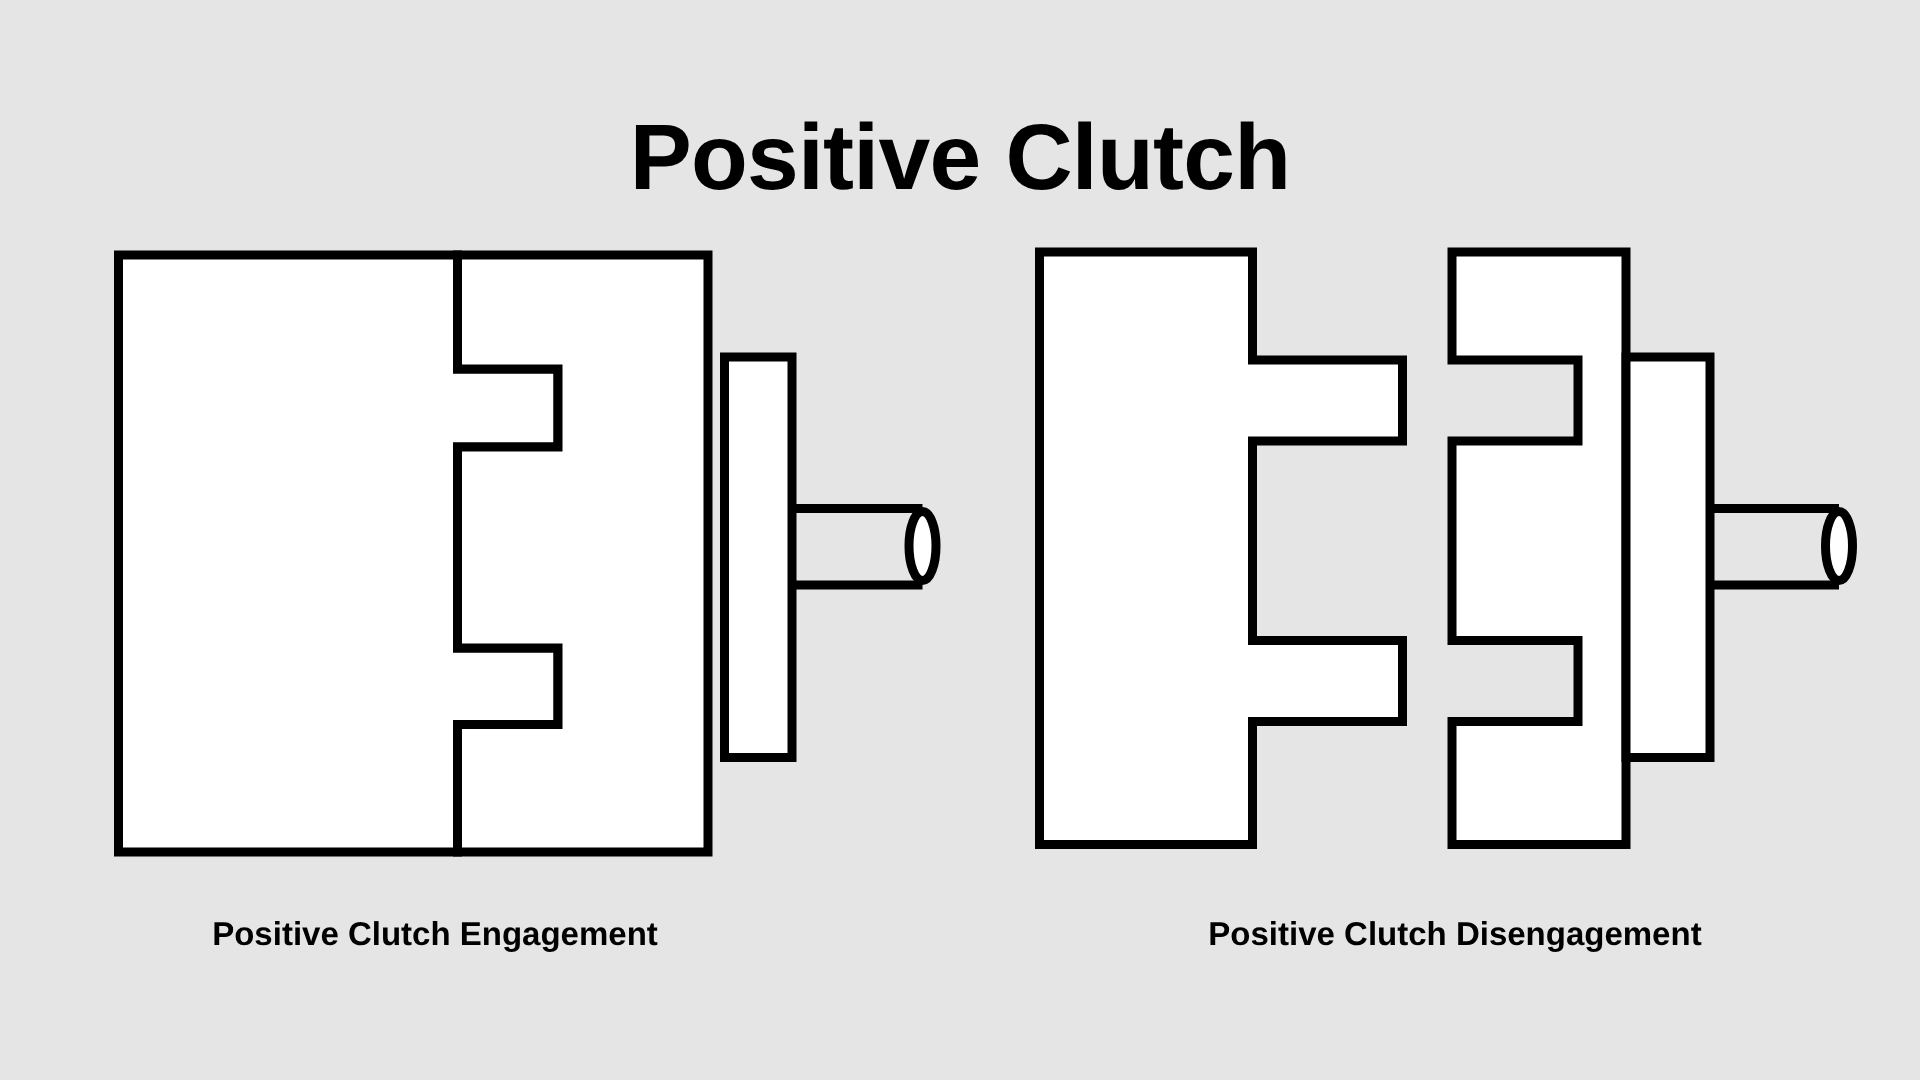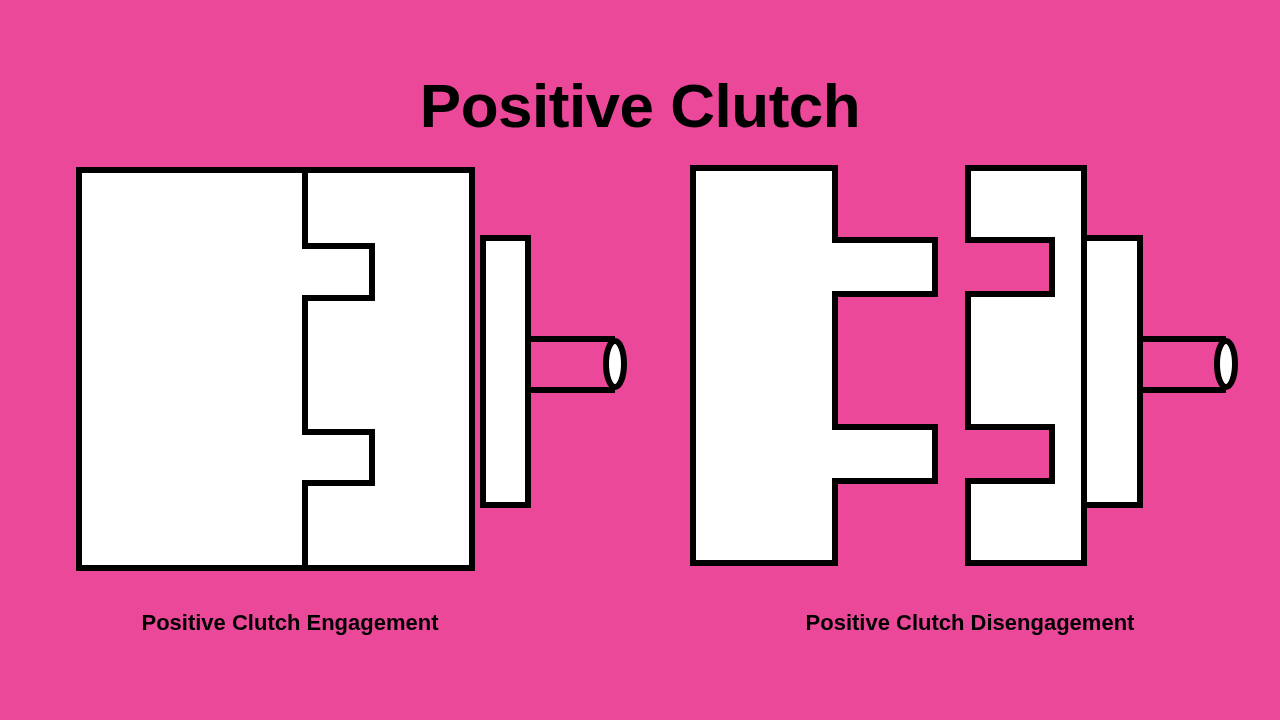--- a/index.html
+++ b/index.html
@@ -12,21 +12,21 @@
     width: 1280px;
     height: 720px;
     overflow: hidden;
     font-family: "Liberation Sans", "DejaVu Sans", sans-serif;
     color: #000000;
   }
   #page {
     position: relative;
     width: 1280px;
     height: 720px;
-    background: #ec4899;
+    background: #e5e5e5;
   }
   #main-title {
     position: absolute;
     left: 0;
     top: 33px;
     width: 1280px;
     text-align: center;
     font-size: 62px;
     font-weight: bold;
     letter-spacing: -0.5px;

